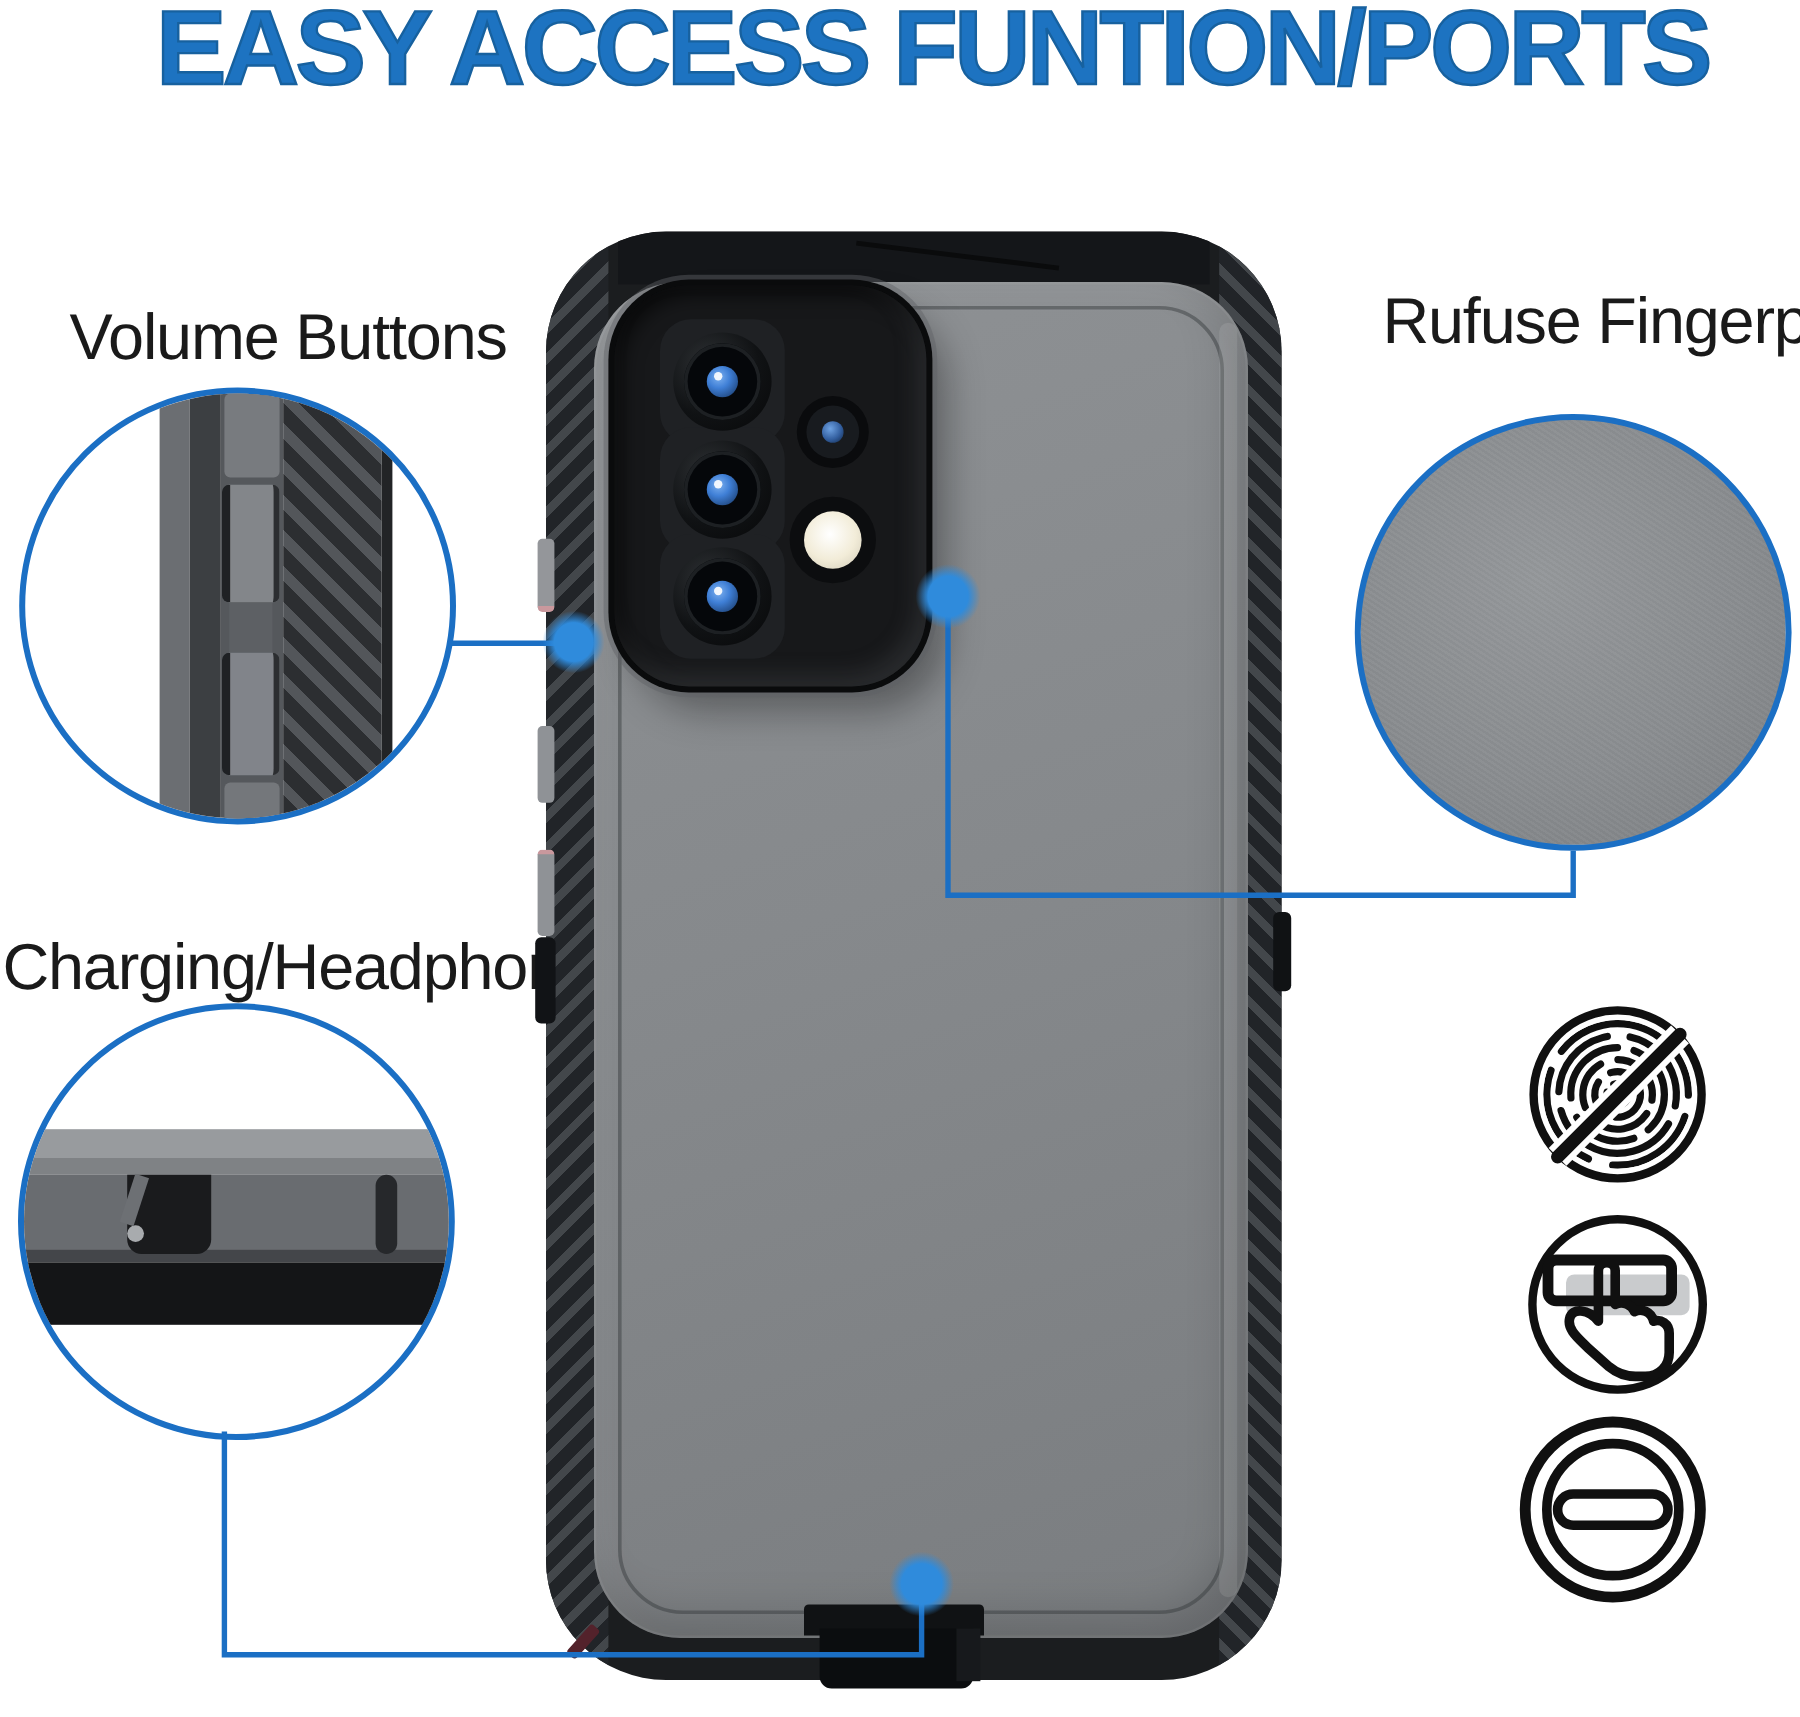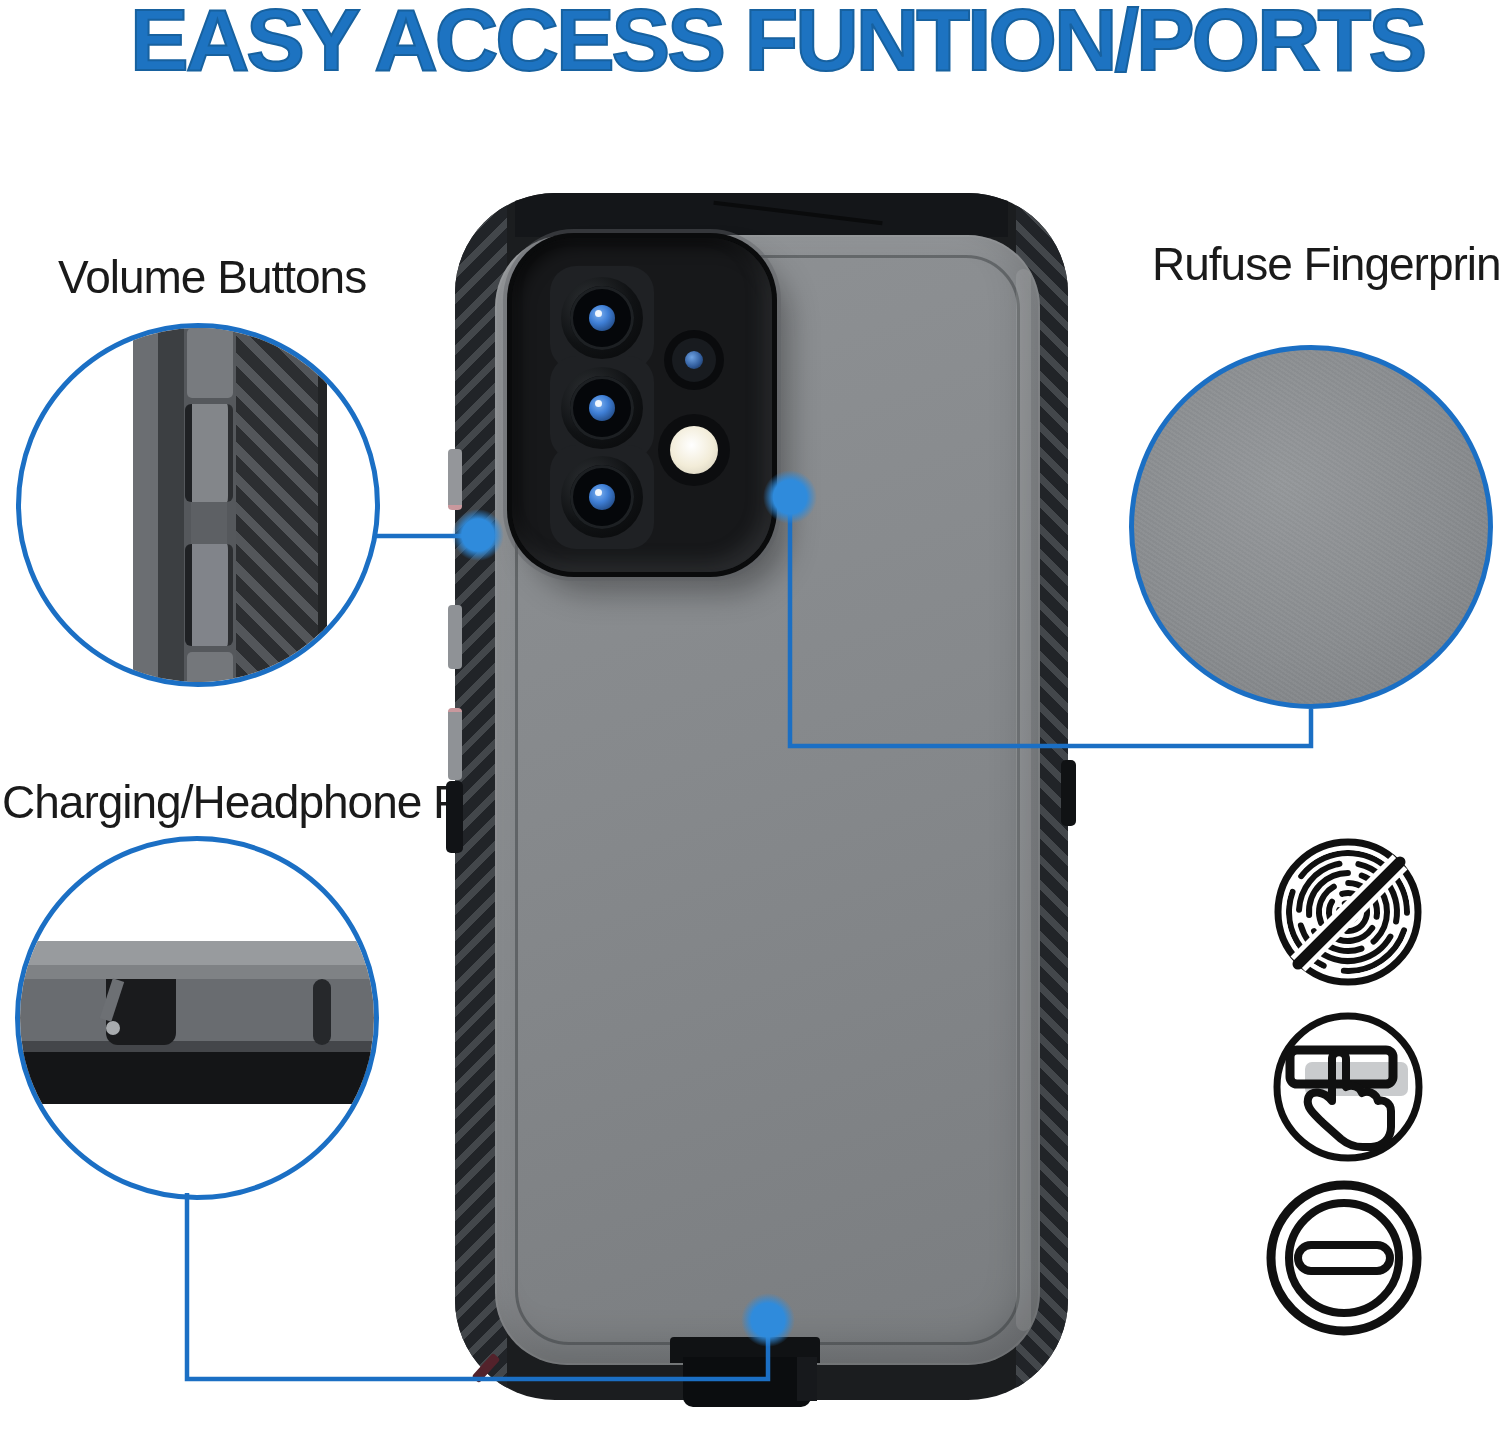--- a/index.html
+++ b/index.html
@@ -5,21 +5,21 @@
   html,body{margin:0;padding:0;background:#fff;}
   .canvas{position:relative;width:1500px;height:1431px;background:#fff;overflow:hidden;
           font-family:"Liberation Sans",sans-serif;}
 
   
   .title{position:absolute;left:130px;top:-8px;width:1345px;white-space:nowrap;
          font-size:88px;line-height:96px;font-weight:bold;letter-spacing:-3px;
          color:var(--title-blue,#1d73c1);-webkit-text-stroke:2px #17619f;z-index:5;}
 
   
-  .lbl{position:absolute;color:var(--label-black,#1a1a1a);font-size:46px;letter-spacing:-1px;
+  .lbl{position:absolute;color:var(--label-black,#1a1a1a);font-size:54px;letter-spacing:-1px;
        white-space:nowrap;z-index:4;text-align:right;}
   .lbl-volume{left:58px;top:250px;}
   .lbl-fingerprint{left:1152px;top:237px;}
   .lbl-charging{left:2px;top:775px;}
 
   
   .callout{position:absolute;border-radius:50%;border:5px solid var(--accent-blue,#1b6fc4);
            background:#fff;overflow:hidden;box-sizing:border-box;z-index:15;}
   .vol-circle{left:16px;top:323px;width:364px;height:364px;}
   .chg-circle{left:15px;top:836px;width:364px;height:364px;}

